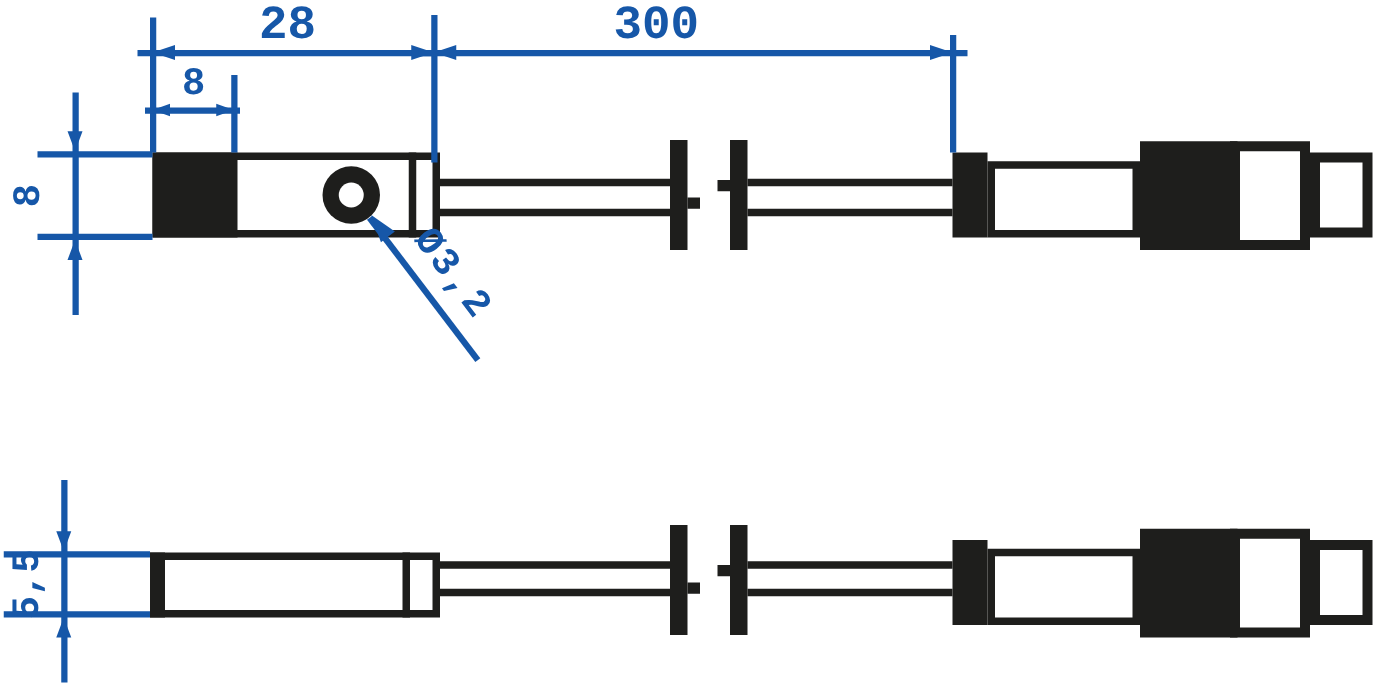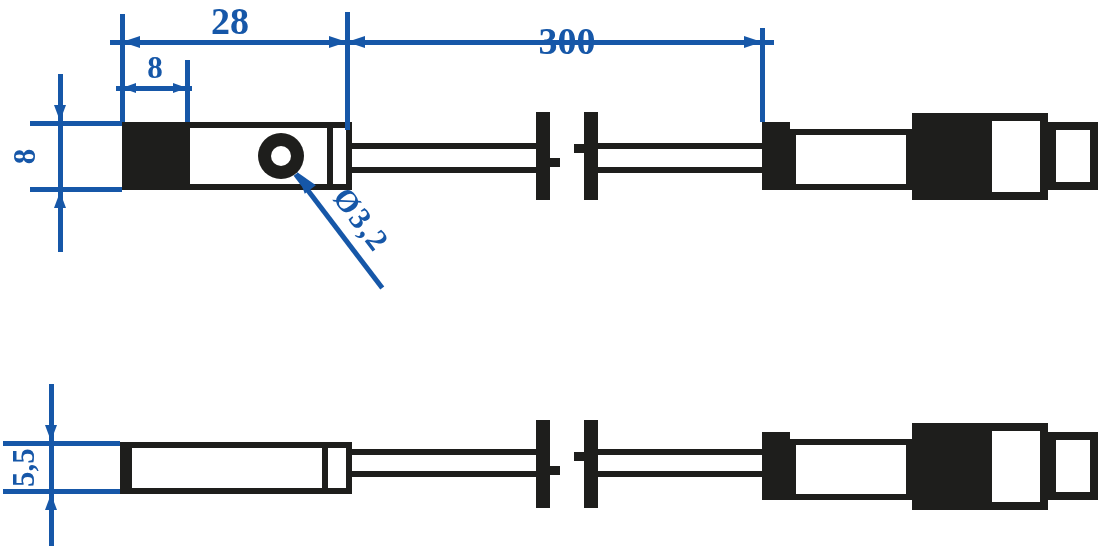--- a/index.html
+++ b/index.html
@@ -1,19 +1,19 @@
 <!DOCTYPE html>
 <html style="--blue: #1657a8; --black: #1e1e1c; --bg: #ffffff;"><head>
 <meta charset="utf-8">
 <style>
   :root { --blue:#1657a8; --black:#1e1e1c; --bg:#ffffff; }
   html,body { margin:0; padding:0; background:var(--bg); }
   #canvas {
     position:relative; width:1101px; height:549px; background:var(--bg);
-    font-family:Liberation Serif, serif; overflow:hidden;
+    font-family:Liberation Mono, monospace; overflow:hidden;
   }
   .abs { position:absolute; }
   
   .k   { background:var(--black); }
   .box { border:6px solid var(--black); box-sizing:border-box; background:transparent; }
   .box8{ border:8px solid var(--black); box-sizing:border-box; background:transparent; }
   
   .b   { background:var(--blue); }
   .dimlabel {
     color:var(--blue); font-weight:bold; text-align:center;
@@ -67,21 +67,21 @@
     <div class="abs b" style="left:185px; top:60px; width:5px; height:62px;"></div>
 
     <div class="abs b" style="left:110px; top:40px; width:237px; height:5px;"></div>
     <div class="abs arr arr-l" style="left:122px; top:36px;"></div>
     <div class="abs arr arr-r" style="left:329px; top:36px;"></div>
     <div class="abs dimlabel" style="left:190px; top:2px; width:80px; font-size:38px;">28</div>
 
     <div class="abs b" style="left:335px; top:40px; width:439px; height:5px;"></div>
     <div class="abs arr arr-l" style="left:347px; top:36px;"></div>
     <div class="abs arr arr-r" style="left:744px; top:36px;"></div>
-    <div class="abs dimlabel" style="left:512px; top:2px; width:110px; font-size:38px;margin-top:20px;">300</div>
+    <div class="abs dimlabel" style="left:470px; top:2px; width:110px; font-size:38px;">300</div>
 
     <div class="abs b" style="left:116px; top:86px; width:76px; height:5px;"></div>
     <div class="abs arr arr-ls" style="left:122px; top:83px;"></div>
     <div class="abs arr arr-rs" style="left:173px; top:83px;"></div>
     <div class="abs dimlabel" style="left:135px; top:52px; width:40px; font-size:31px;">8</div>
 
     <div class="abs b" style="left:58px; top:74px; width:5px; height:178px;"></div>
     <div class="abs b" style="left:30px; top:121px; width:92px; height:5px;"></div>
     <div class="abs b" style="left:30px; top:187px; width:92px; height:5px;"></div>
     <div class="abs arr arr-d" style="left:54px; top:105px;"></div>

